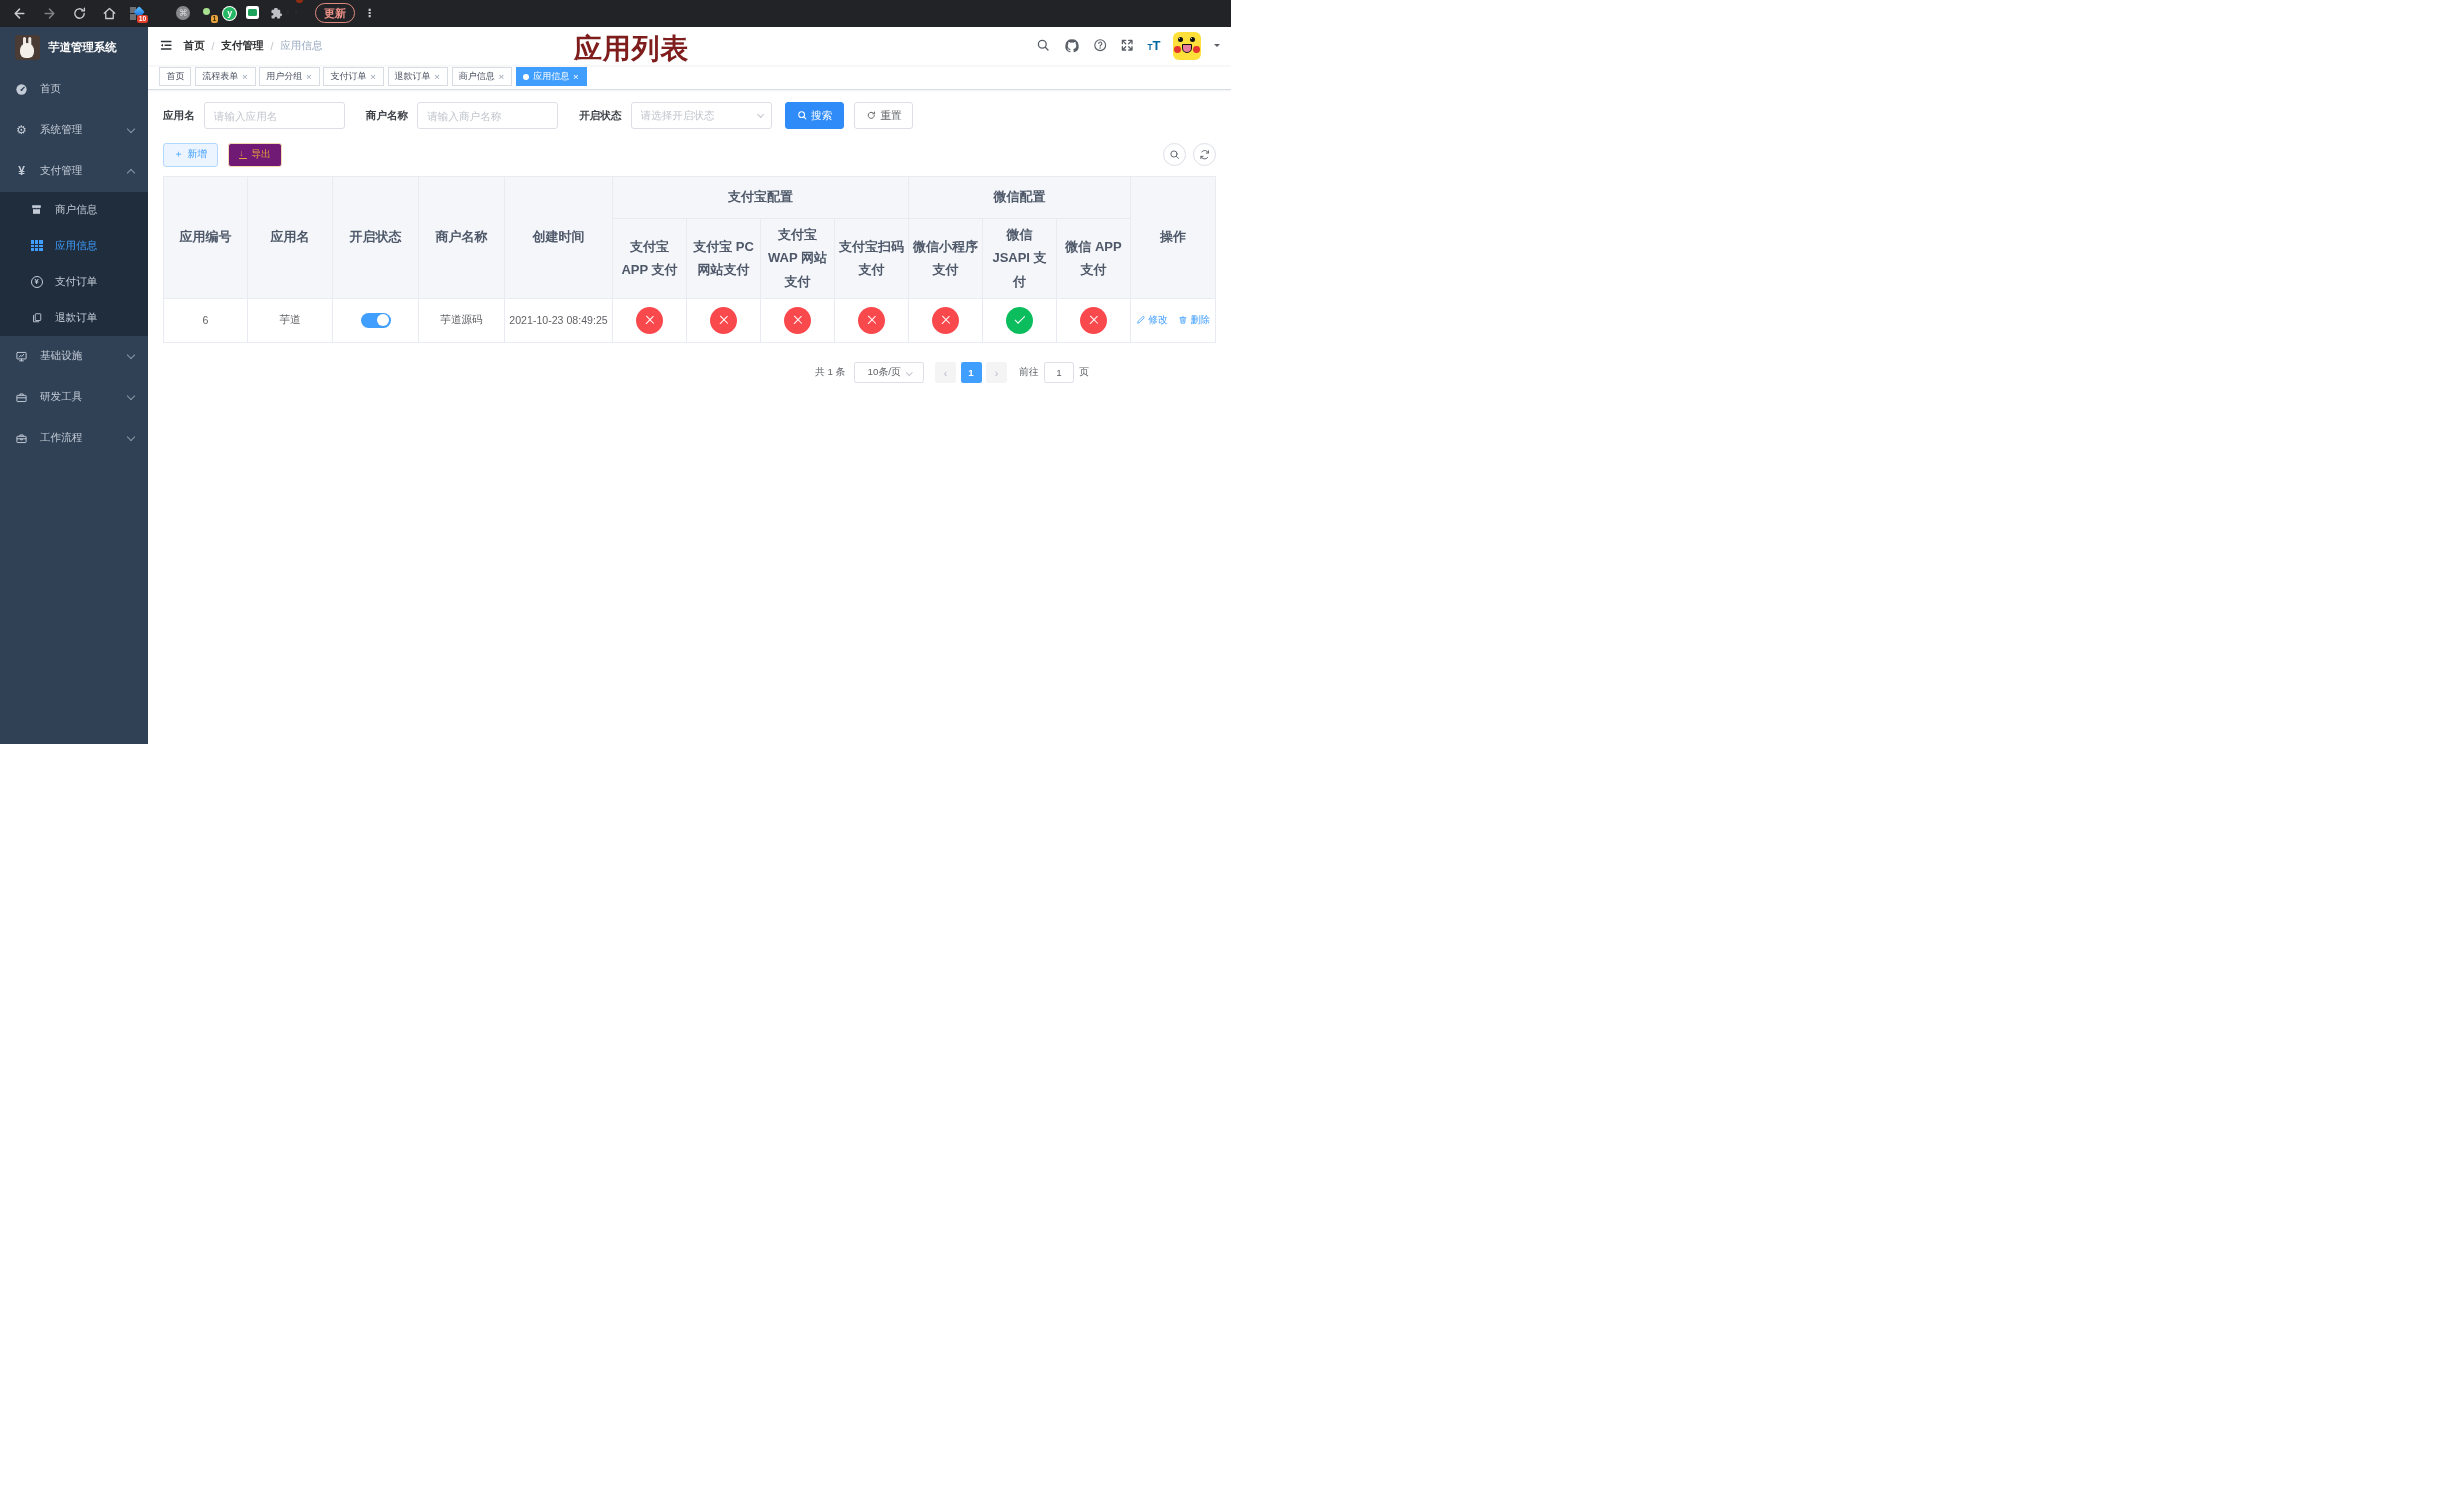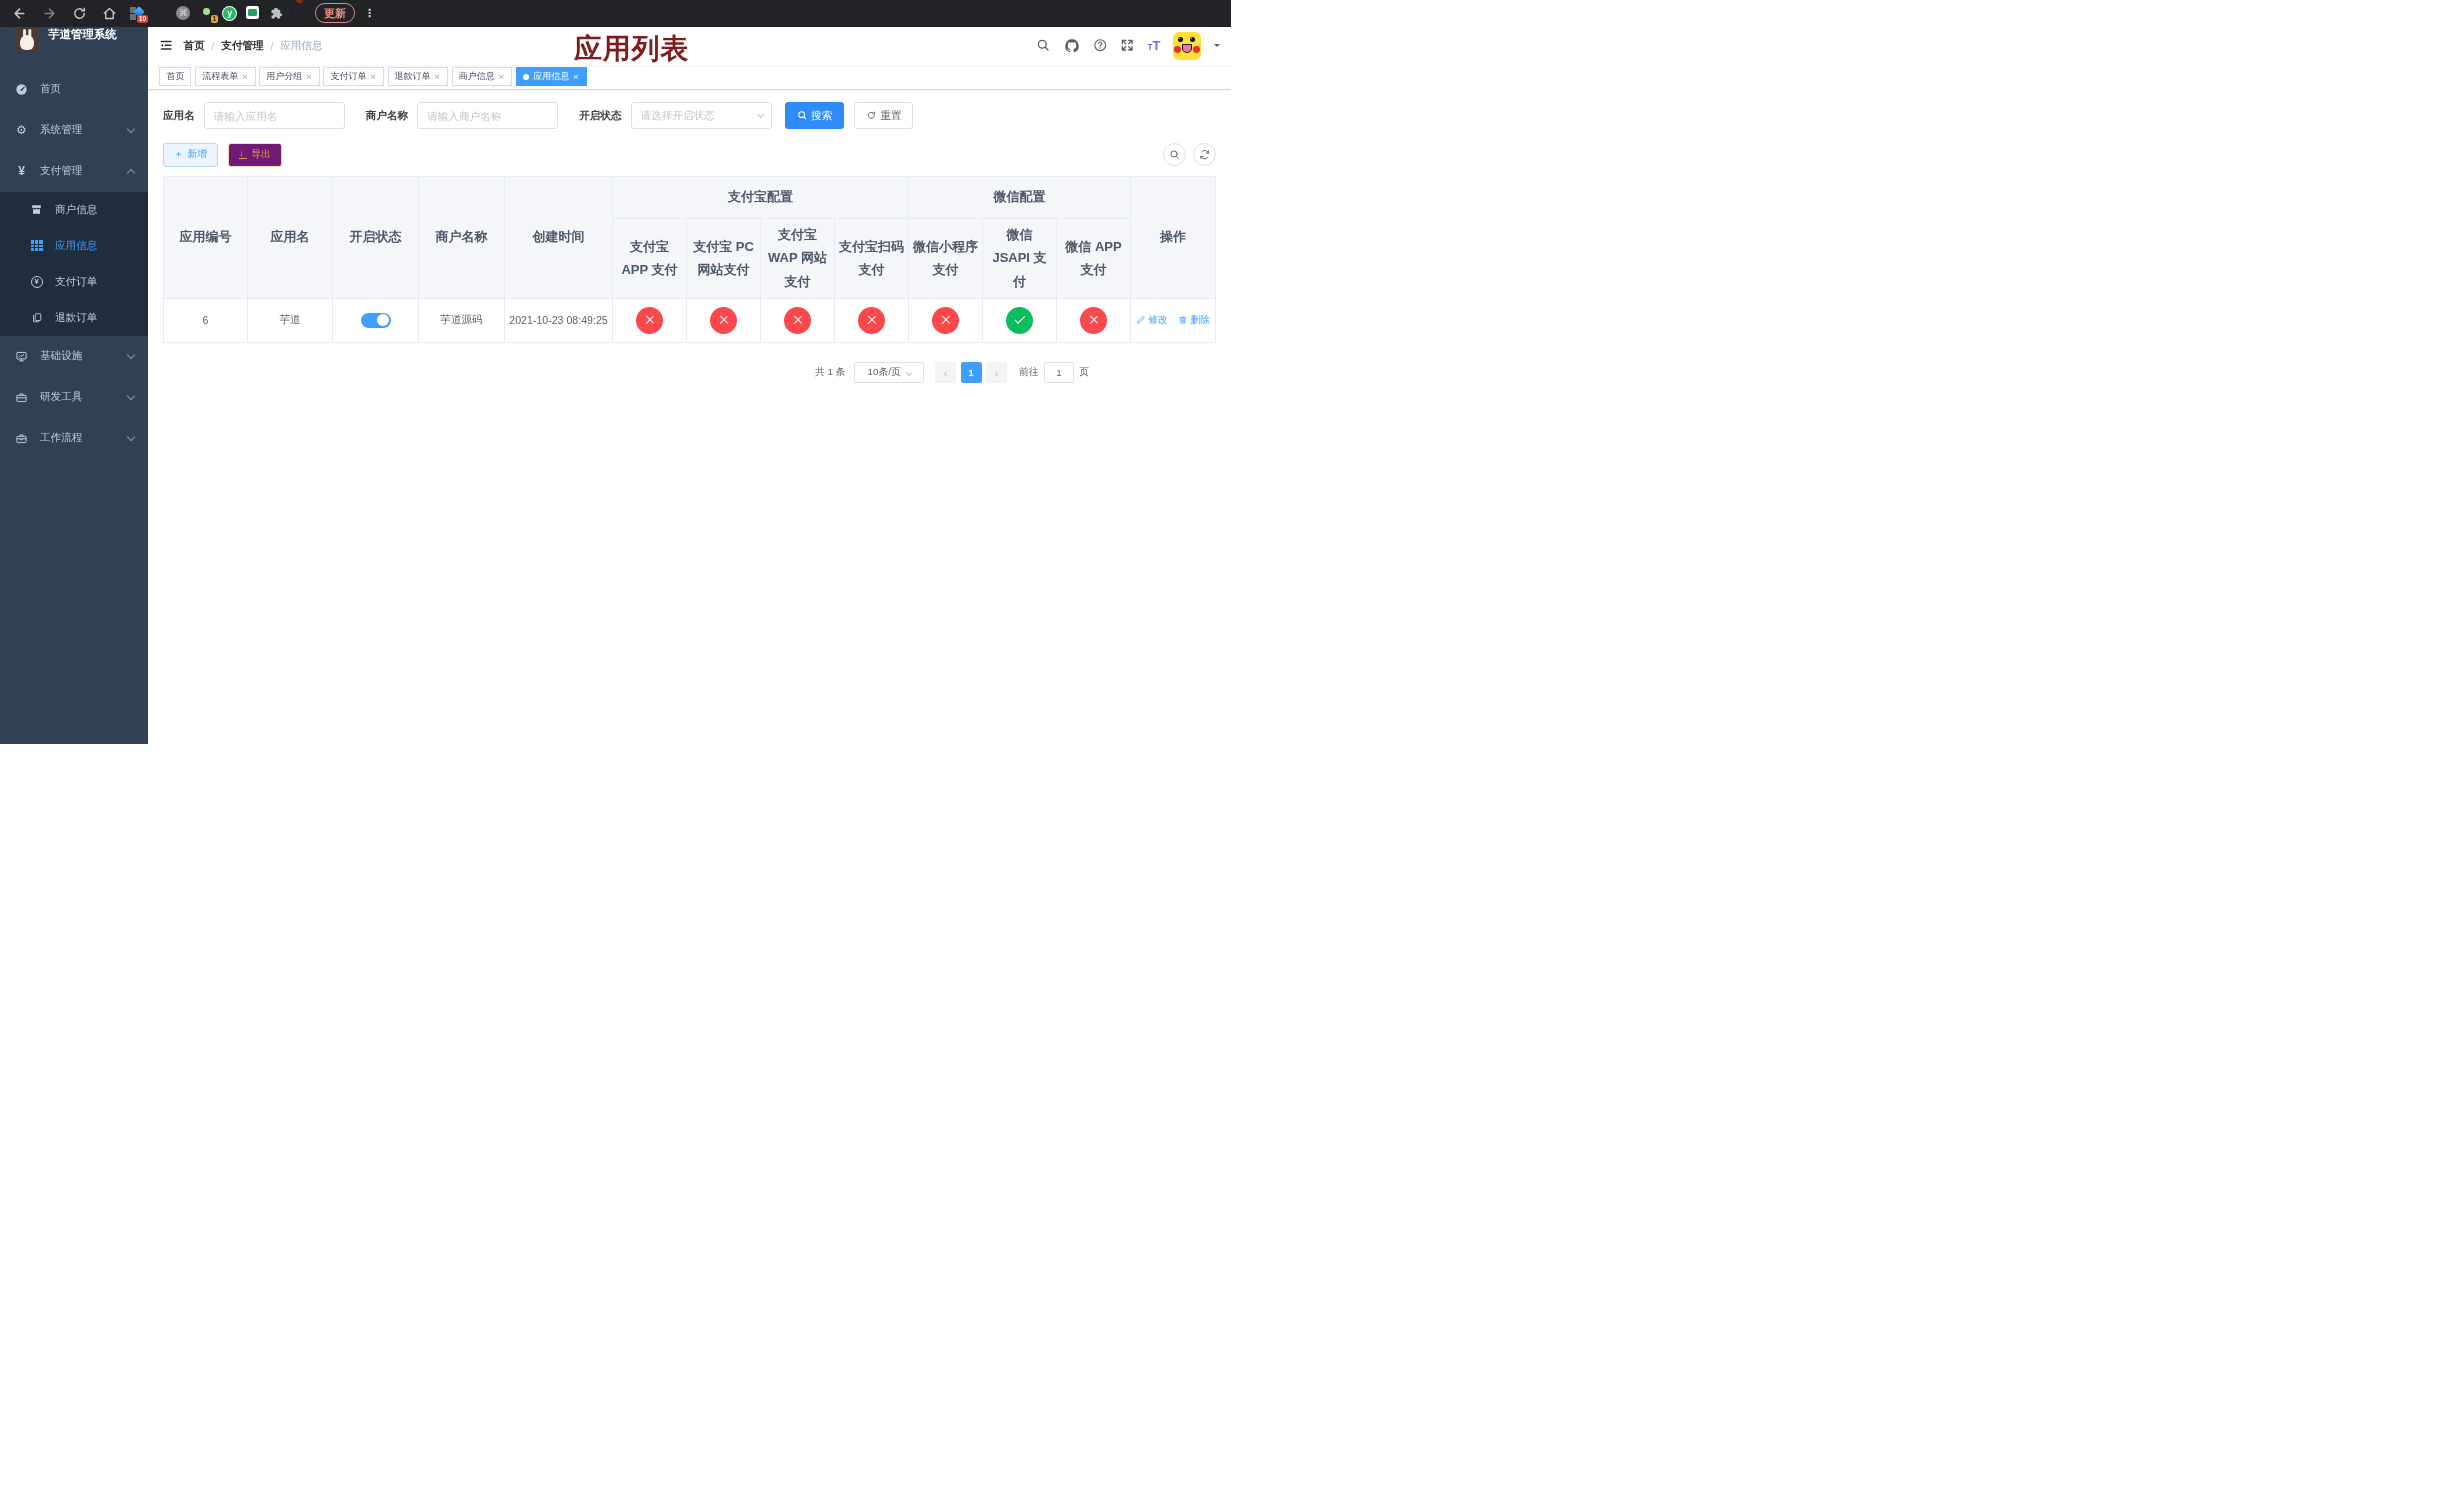--- a/index.html
+++ b/index.html
@@ -59,21 +59,21 @@
   .ext-emoji .m { position:absolute; left:3.8px; bottom:2.3px; width:6.8px; height:3.8px;
     background:#8f2d12; border-radius:0 0 6px 6px; }
   .update-pill { background:none; border:1.5px solid #e28b80; color:#ee9187; border-radius:9.8px;
     font-size:11px; font-weight:bold; padding:1.5px 8.3px; margin-right:7px; cursor:pointer;
     font-family:inherit; white-space:nowrap; }
   .kebab { color:#c9cccf; font-size:11.4px; letter-spacing:0; padding:0 9px 0 1.5px;
     cursor:pointer; font-weight:bold; }
 
   
   .sidebar { position:absolute; top:26.5px; left:0; bottom:0; width:148px; background:#304156; z-index:30; }
-  .logo-row { height:42px; display:flex; align-items:flex-start; padding-left:15px; gap:8.3px; }
+  .logo-row { height:42px; display:flex; align-items:center; padding-left:15px; gap:8.3px; }
   .logo-img { width:25px; height:25px; border-radius:3px; background:#4a3c35; position:relative; overflow:hidden; flex:none; }
   .logo-img::before { content:""; position:absolute; left:7.6px; top:2.3px; width:3px; height:9px;
     background:#efe9e4; border-radius:2.3px; box-shadow:5.3px 0 0 #efe9e4; }
   .logo-img::after { content:""; position:absolute; left:5.3px; top:8.3px; width:13.6px; height:15px;
     background:#f4efe9; border-radius:50% 50% 40% 40%; }
   .logo-title { color:#fff; font-size:11.4px; font-weight:bold; white-space:nowrap; }
   .menu-item { height:41px; display:flex; align-items:center; padding-left:15px; gap:12px;
     color:#c3cbd6; font-size:10.6px; cursor:pointer; position:relative; }
   .menu-item .micon { width:13px; height:13px; flex:none; display:flex; align-items:center;
     justify-content:center; color:#c3cbd6; font-size:12px; }
@@ -95,21 +95,21 @@
   
   .navbar { position:absolute; top:26.5px; left:148px; right:0; height:38px; background:#fff;
     box-shadow:0 0.8px 3px rgba(0,21,41,.08); display:flex; align-items:center; z-index:20; }
   .hamburger { padding:0 10.6px; color:#2f3438; cursor:pointer; }
   .breadcrumb { display:flex; align-items:center; gap:6.8px; font-size:10.6px; }
   .bc-item { color:#303133; font-weight:bold; cursor:pointer; }
   .bc-sep { color:#c0c4cc; }
   .bc-item.last { color:#97a8be; font-weight:normal; cursor:default; }
   .nav-right { margin-left:auto; display:flex; align-items:center; gap:13px; padding-right:10.6px; }
   .nav-icon { color:#5a5e66; cursor:pointer; }
-  .tt-icon { font-size:13px; font-weight:bold; color:#8b5cf6; }
+  .tt-icon { font-size:13px; font-weight:bold; color:#0369a1; }
   .tt-icon small { font-size:8.3px; font-weight:bold; }
   .pika { width:28px; height:28px; border-radius:6px; background:#ffe03a; position:relative;
     overflow:hidden; cursor:pointer; }
   .pika .pe1,.pika .pe2 { position:absolute; top:5.3px; width:5.3px; height:5.3px; border-radius:50%;
     background:#111; }
   .pika .pe1{ left:4.5px; } .pika .pe2{ right:6px; }
   .pika .pe1::after,.pika .pe2::after { content:""; position:absolute; left:0.8px; top:0.8px;
     width:1.5px; height:1.5px; border-radius:50%; background:#fff; }
   .pika .pc1,.pika .pc2 { position:absolute; top:14.4px; width:6.8px; height:6.8px; border-radius:50%;
     background:#e5352c; }

